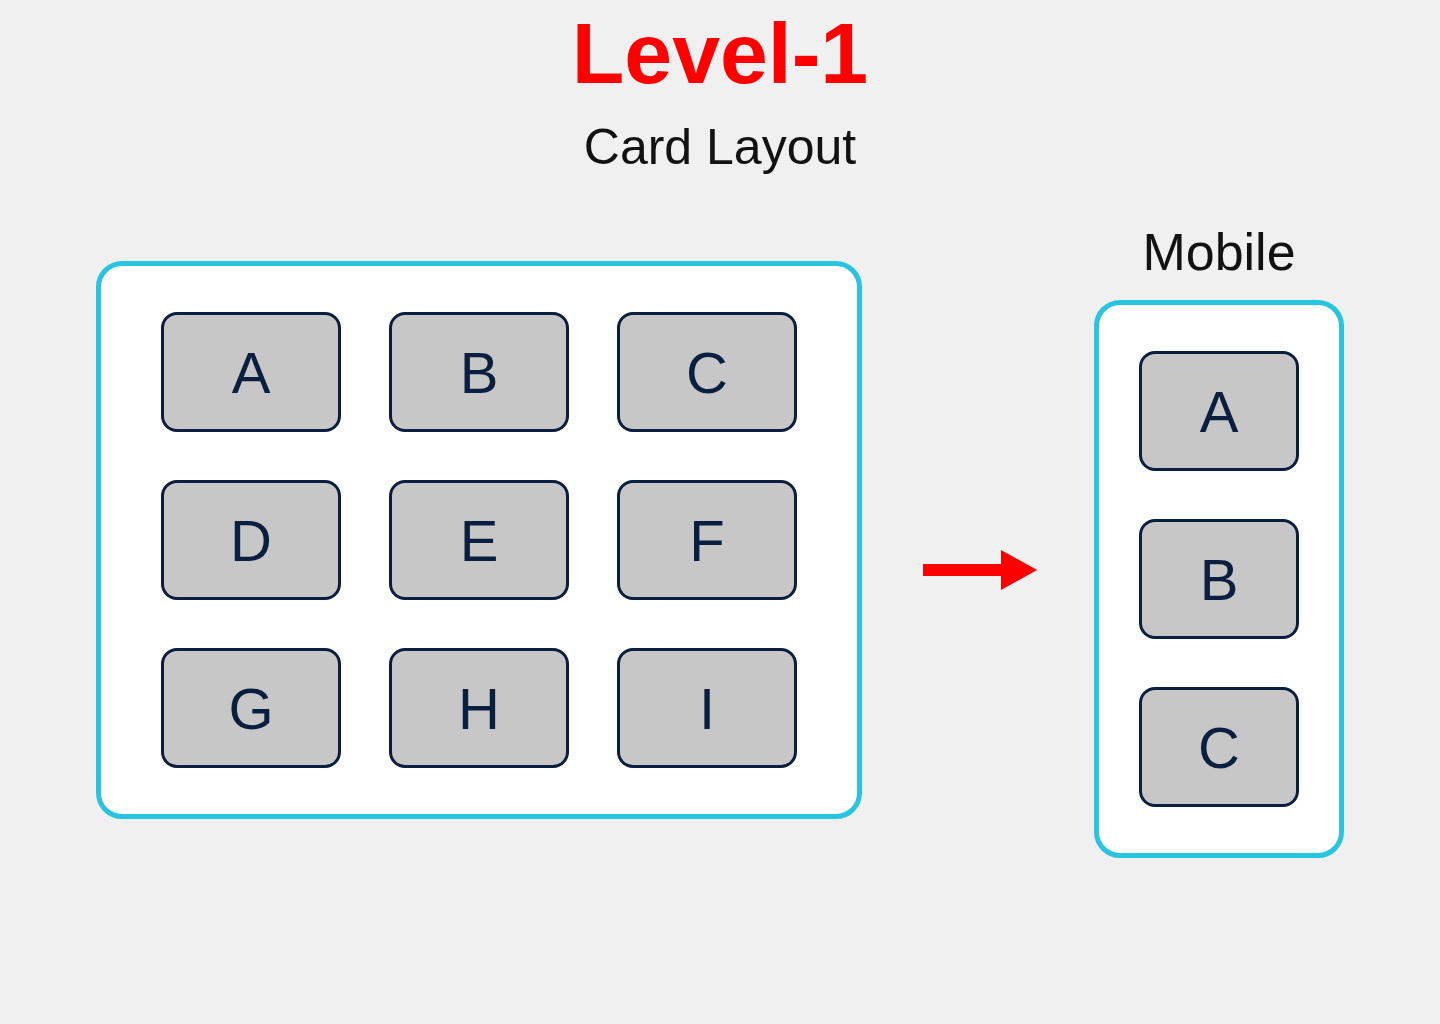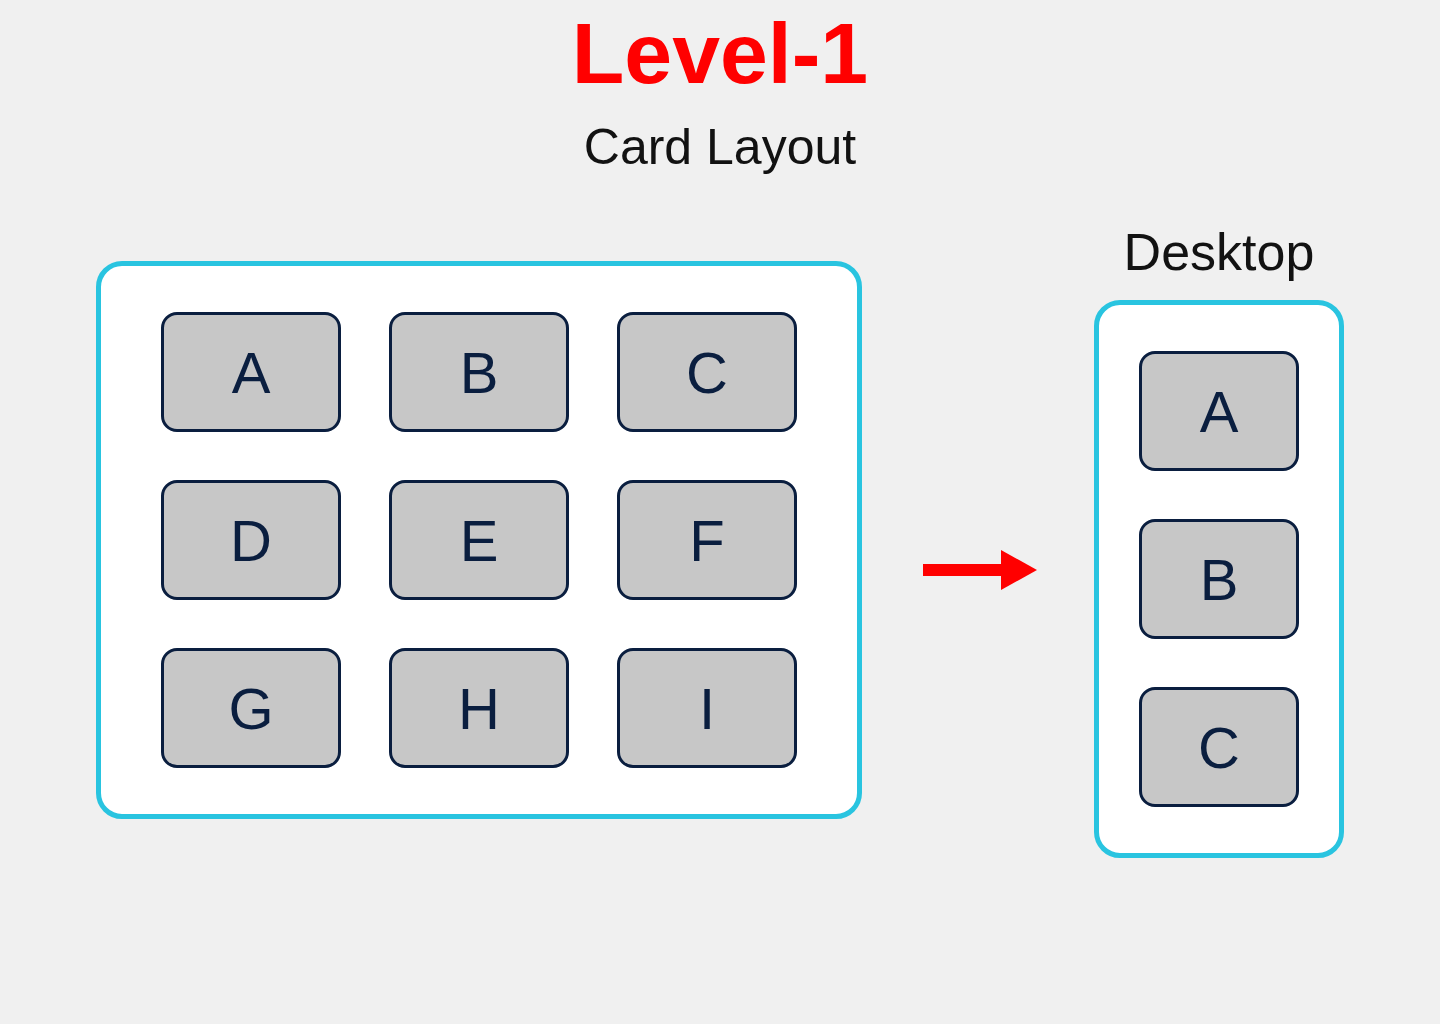--- a/index.html
+++ b/index.html
@@ -121,21 +121,21 @@
     </div>
 
     <div class="arrow-wrap">
       <svg width="118" height="48" viewBox="0 0 118 48">
         <line x1="4" y1="24" x2="86" y2="24" stroke="#ff0000" stroke-width="12" stroke-linecap="butt"></line>
         <polygon points="82,4 118,24 82,44" fill="#ff0000"></polygon>
       </svg>
     </div>
 
     <div class="col">
-      <div class="col-label">Desktop</div>
+      <div class="col-label">Mobile</div>
       <div class="frame mobile-frame">
         <div class="mobile-grid">
           <div class="card">A</div>
           <div class="card">B</div>
           <div class="card">C</div>
         </div>
       </div>
     </div>
 
   </div>

